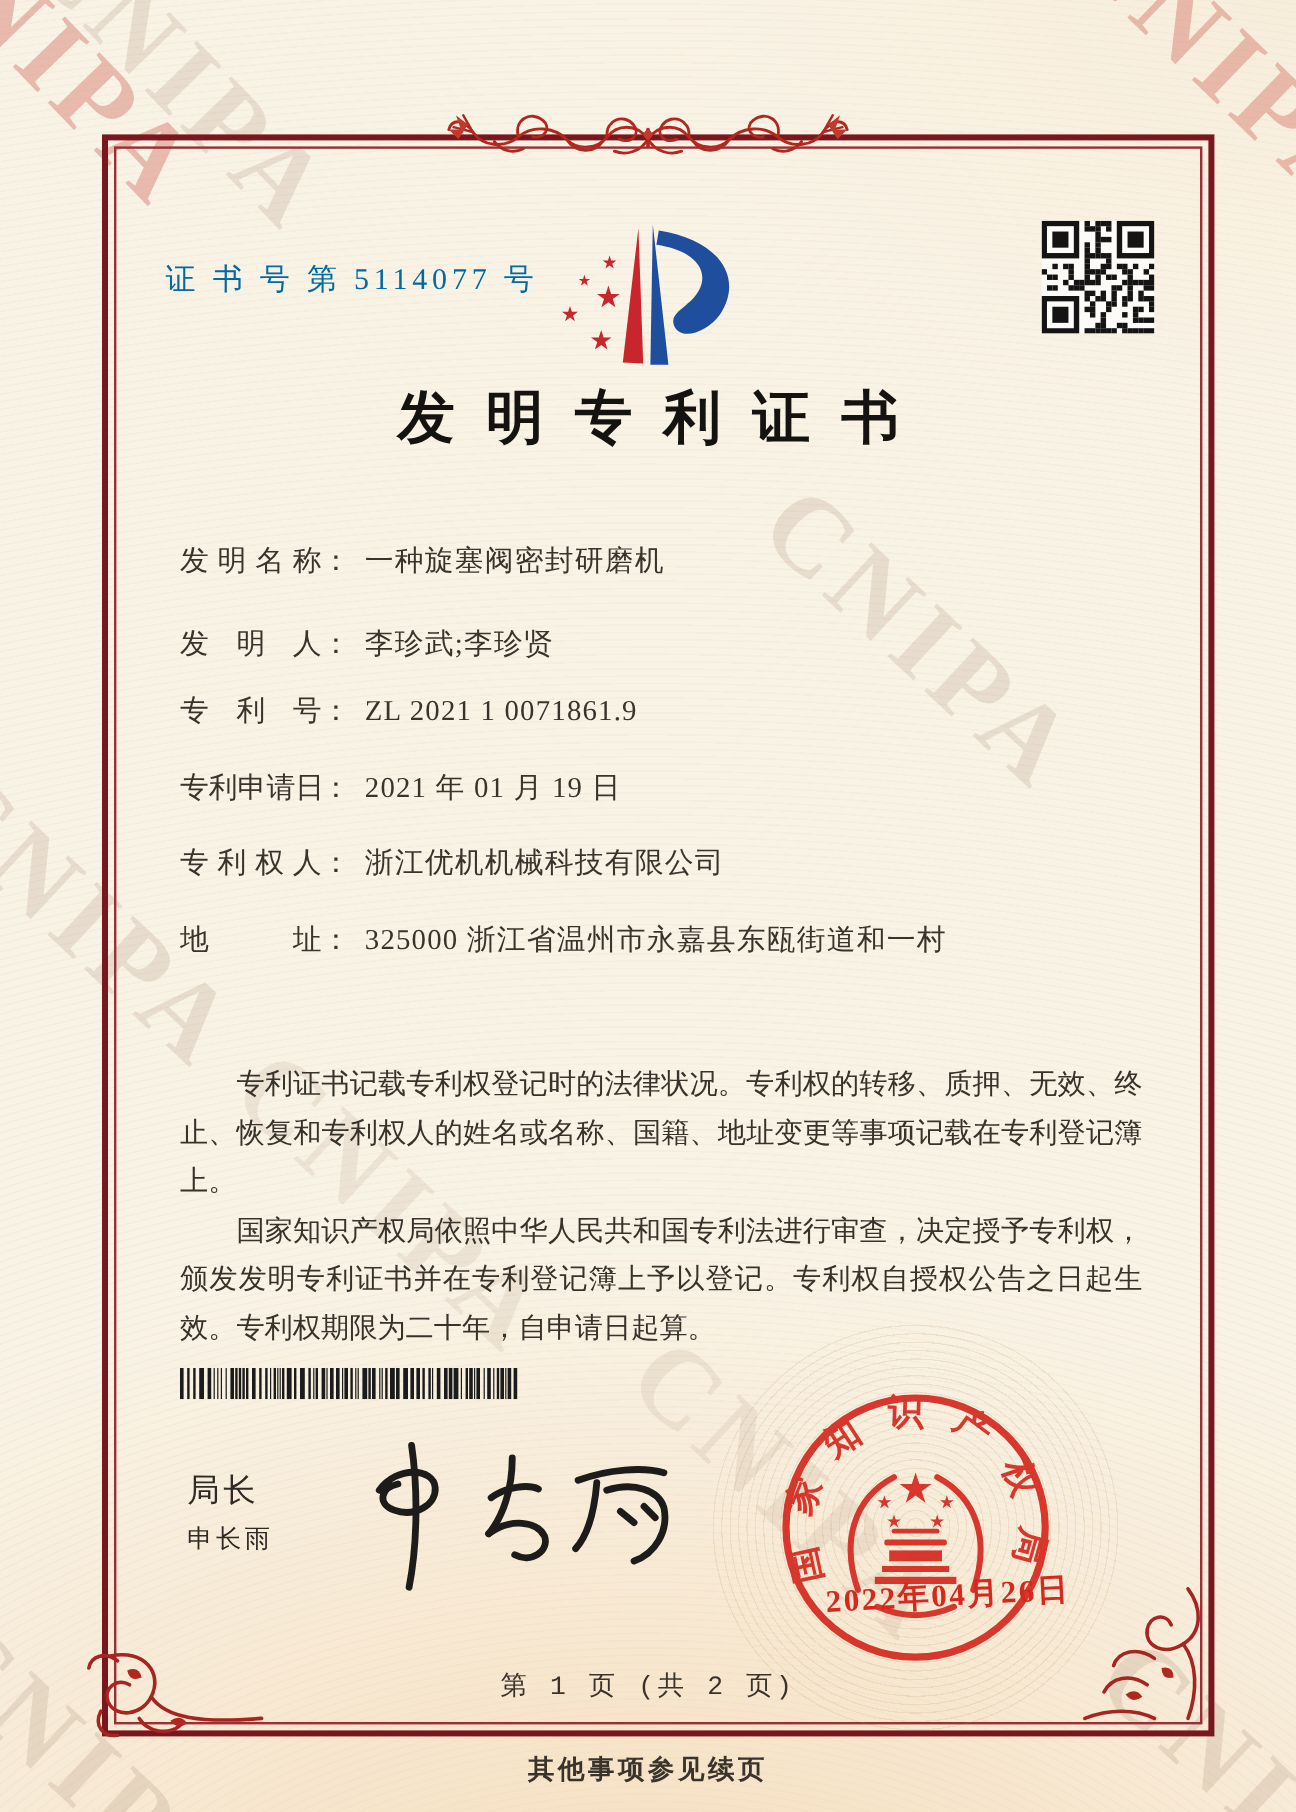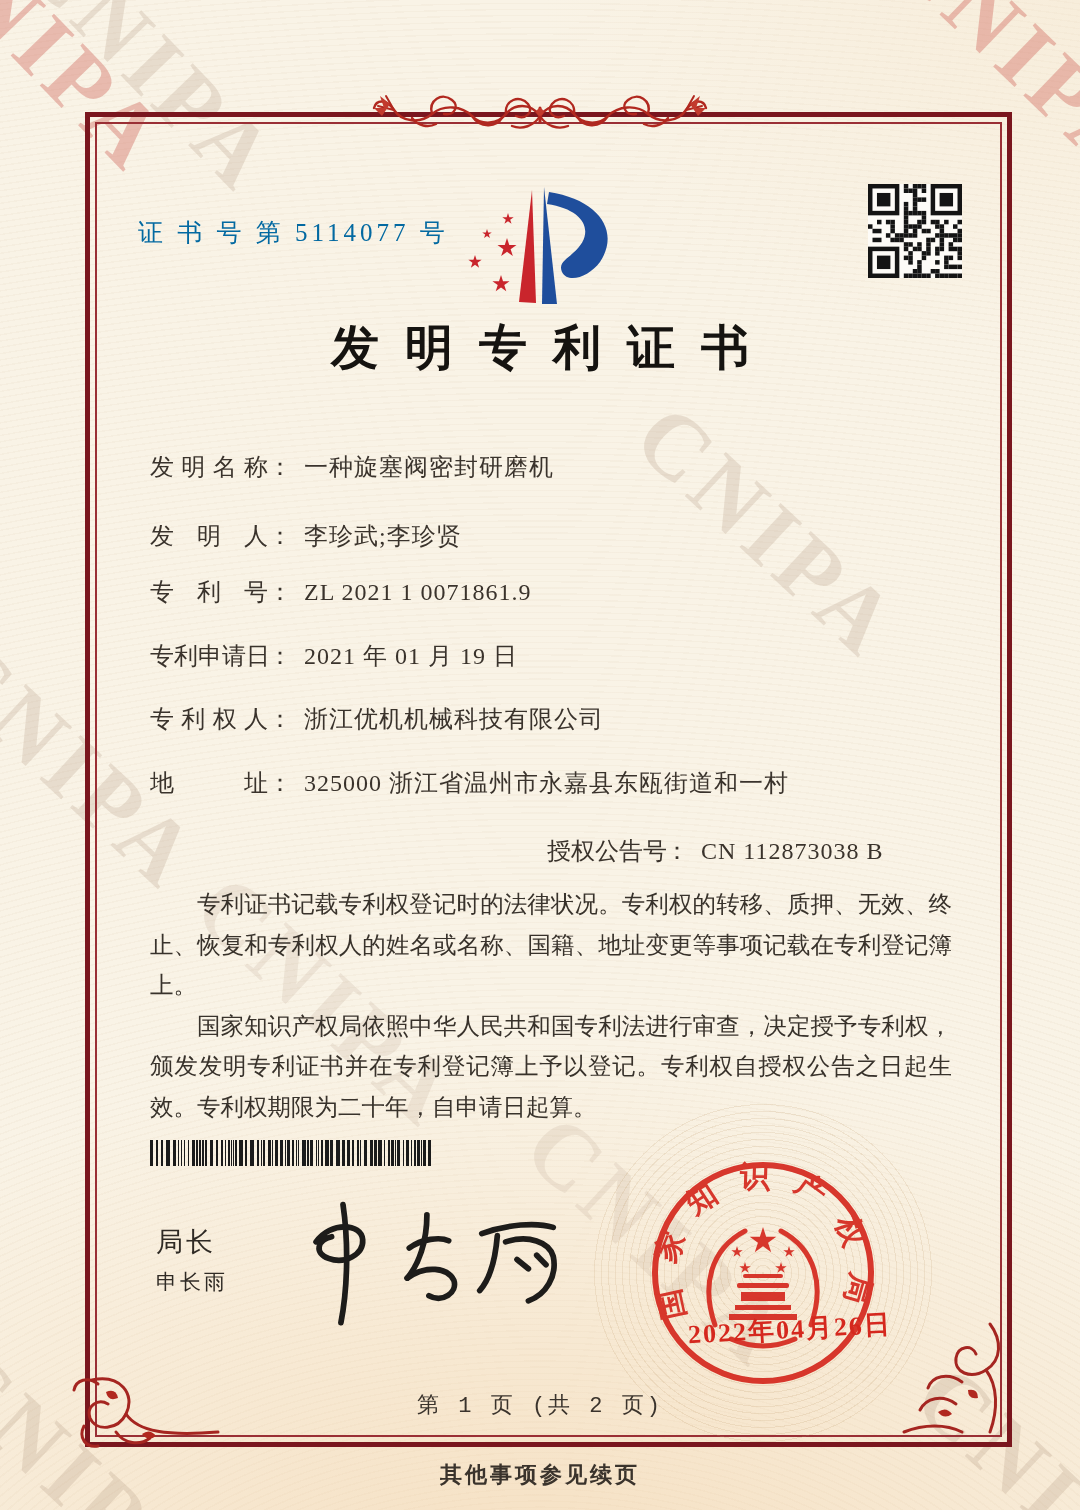--- a/index.html
+++ b/index.html
@@ -288,23 +288,20 @@
   <span class="flabel">专利申请日</span><span class="colon">：</span><span class="fvalue">2021 年 01 月 19 日</span>
 </div>
 <div class="abs row" style="top:703px;">
   <span class="flabel">专利权人</span><span class="colon">：</span><span class="fvalue">浙江优机机械科技有限公司</span>
 </div>
 <div class="abs row" style="top:767px;">
   <span class="flabel">地址</span><span class="colon">：</span><span class="fvalue">325000 浙江省温州市永嘉县东瓯街道和一村</span>
 </div>
 
 <div class="abs row" style="top:835px;">
-  <span class="grant2">
-    <span class="flabel">授权公告号</span><span class="colon">：</span><span class="fvalue">CN 112873038 B</span>
-  </span>
 </div>
 
 <div class="abs paras">
   <p>专利证书记载专利权登记时的法律状况。专利权的转移、质押、无效、终止、恢复和专利权人的姓名或名称、国籍、地址变更等事项记载在专利登记簿上。</p>
   <p>国家知识产权局依照中华人民共和国专利法进行审查，决定授予专利权，颁发发明专利证书并在专利登记簿上予以登记。专利权自授权公告之日起生效。专利权期限为二十年，自申请日起算。</p>
 </div>
 
 <svg class="abs barcode" id="barcode-svg" viewBox="0 0 283 26" preserveAspectRatio="none">
     <rect x="0" y="0" width="3" height="26" fill="#1b1b1b"></rect>
     <rect x="6" y="0" width="2" height="26" fill="#1b1b1b"></rect>

